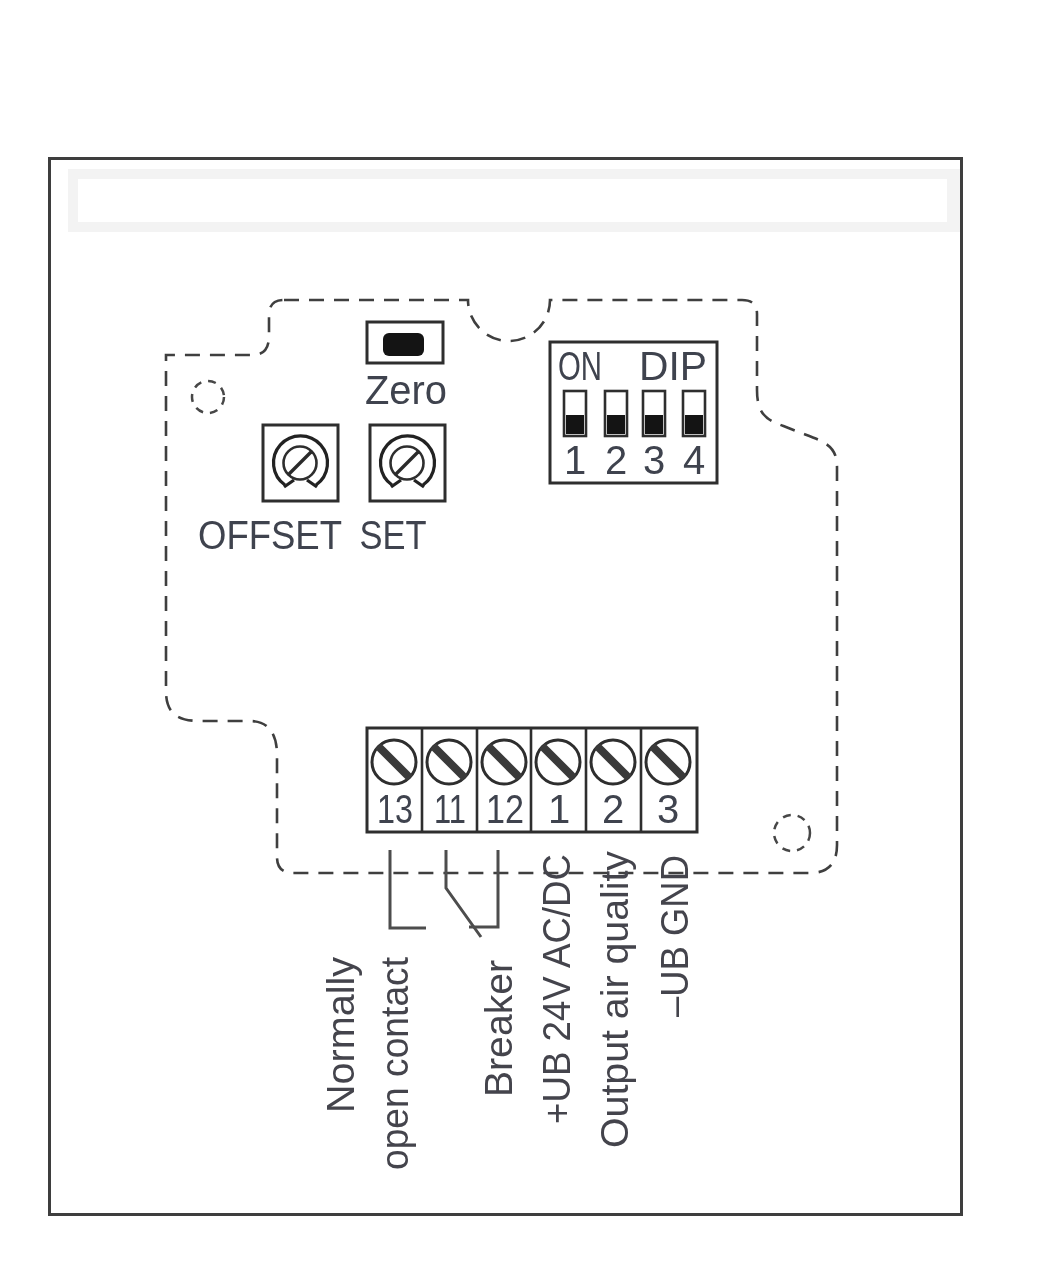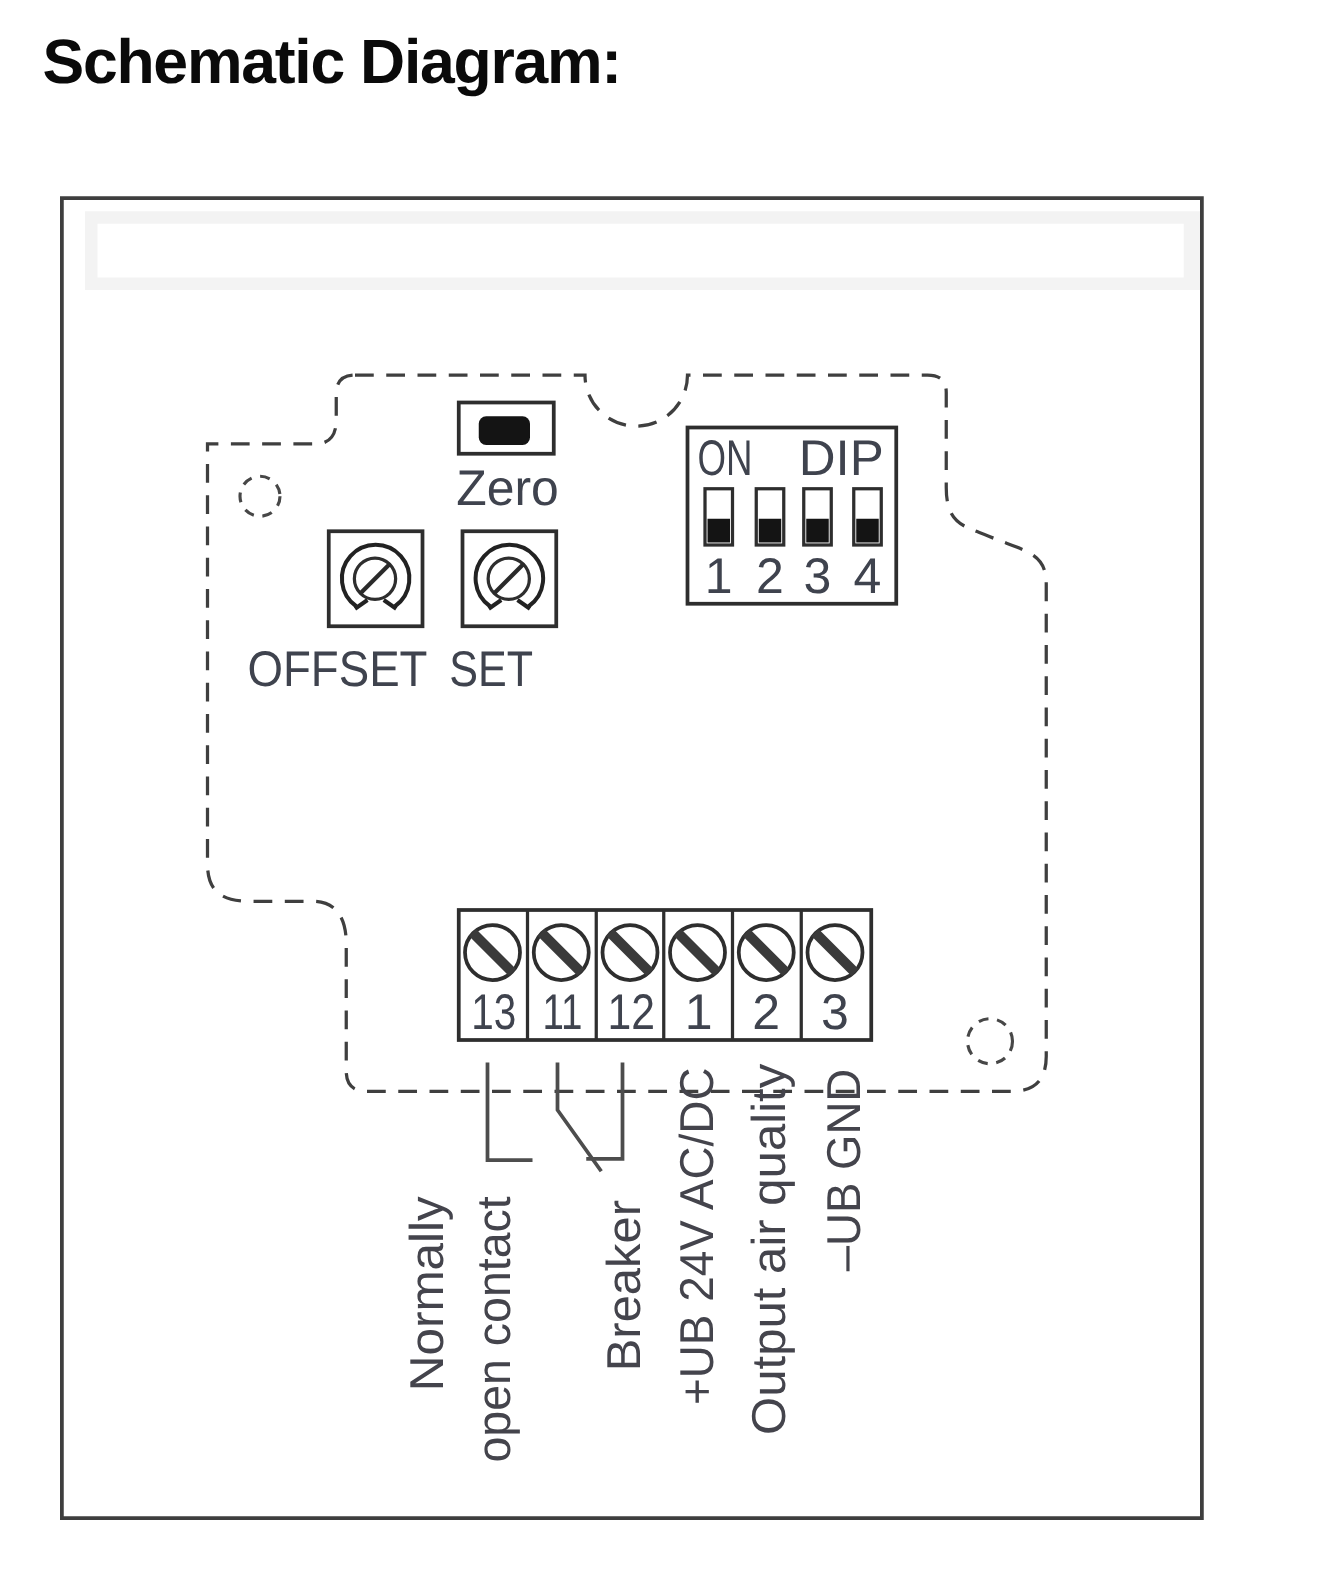--- a/index.html
+++ b/index.html
@@ -84,21 +84,20 @@
     fill: #44444c;
     font-family: "Liberation Sans", sans-serif;
     font-size: 38px;
   }
 </style>
 </head>
 <body>
 
 <div class="page">
 
-  <h1 class="page-title">Schematic Diagram:</h1>
 
   <div class="frame">
     <div class="topstrip">
       <div class="topstrip-inner"></div>
     </div>
   </div>
 
   <svg class="schematic" viewBox="0 0 1056 1262">
 
     <path class="dash-outline" d="M 284 300 L 468 300 A 41 41 0 0 0 550 300 L 742 300 Q 757 300 757 314 L 757 390

